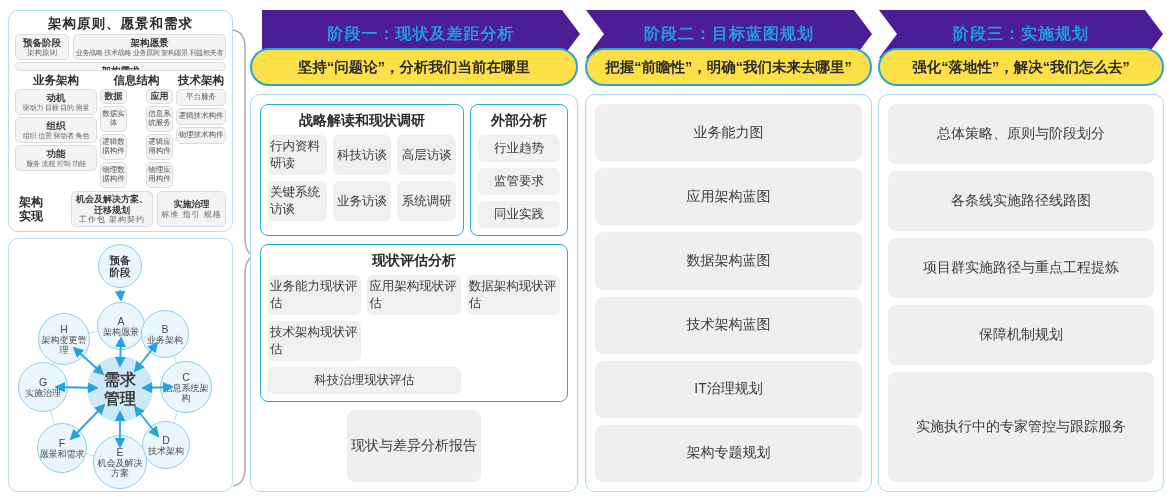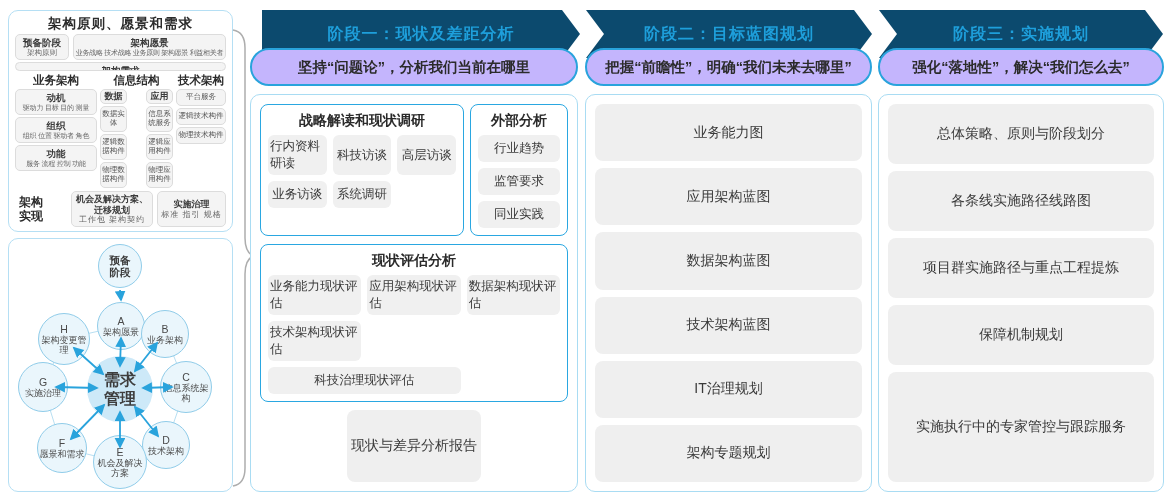--- a/index.html
+++ b/index.html
@@ -54,32 +54,32 @@
   .center-node { position:absolute; border-radius:50%; background:#CDE9F8; border:none;
     display:flex; align-items:center; justify-content:center; z-index:1; }
   .center-node span { width:36px; font-weight:bold; font-size:16px; line-height:19px;
     text-align:center; color:#3d3d3d; }
   .arrow-layer { z-index:3; pointer-events:none; }
 
   
   .brace { position:absolute; left:228px; top:25px; }
 
   
-  .banner { position:absolute; top:10px; height:48px; background:#0c4a6e;
+  .banner { position:absolute; top:10px; height:48px; background:#4c1d95;
     display:flex; align-items:center; justify-content:center; }
   .banner span { font-weight:bold; font-size:16px; color:#1E9FDB; letter-spacing:1px; }
   .b1 { left:262px; width:318px;
     clip-path:polygon(0 0, calc(100% - 18px) 0, 100% 50%, calc(100% - 18px) 100%, 0 100%); }
   .b2 { left:586px; width:286px;
     clip-path:polygon(0 0, calc(100% - 18px) 0, 100% 50%, calc(100% - 18px) 100%, 0 100%, 18px 50%); }
   .b3 { left:879px; width:284px;
     clip-path:polygon(0 0, calc(100% - 18px) 0, 100% 50%, calc(100% - 18px) 100%, 0 100%, 18px 50%); }
 
   
-  .subtitle { position:absolute; top:48px; height:38px; background:#c4b5fd;
+  .subtitle { position:absolute; top:48px; height:38px; background:#fde047;
     border:2px solid #29A3DC; border-radius:19px; display:flex; align-items:center;
     justify-content:center; font-weight:bold; font-size:14.5px; color:#2b2b2b; }
   .s1 { left:250px; width:328px; }
   .s2 { left:585px; width:287px; }
   .s3 { left:878px; width:286px; }
 
   
   .panel { position:absolute; top:94px; height:398px; background:#fff;
     border:1.5px solid #A9DCF3; border-radius:10px; padding:9px; overflow:hidden; }
   .p1 { left:250px; width:328px; display:flex; flex-direction:column; gap:8px;align-items:center; }
@@ -266,20 +266,21 @@
   <div class="subtitle s3">强化“落地性”，解决“我们怎么去”</div>
 
   <div class="panel p1">
     <div class="p1-row">
       <div class="bluebox survey">
         <div class="bb-title">战略解读和现状调研</div>
         <div class="grid2">
           <div class="pill">行内资料研读</div>
           <div class="pill">科技访谈</div>
           <div class="pill">高层访谈</div>
+          <div class="pill">关键系统访谈</div>
           <div class="pill">业务访谈</div>
           <div class="pill">系统调研</div>
         </div>
       </div>
       <div class="bluebox external">
         <div class="bb-title">外部分析</div>
         <div class="col1">
           <div class="pill">行业趋势</div>
           <div class="pill">监管要求</div>
           <div class="pill">同业实践</div>

